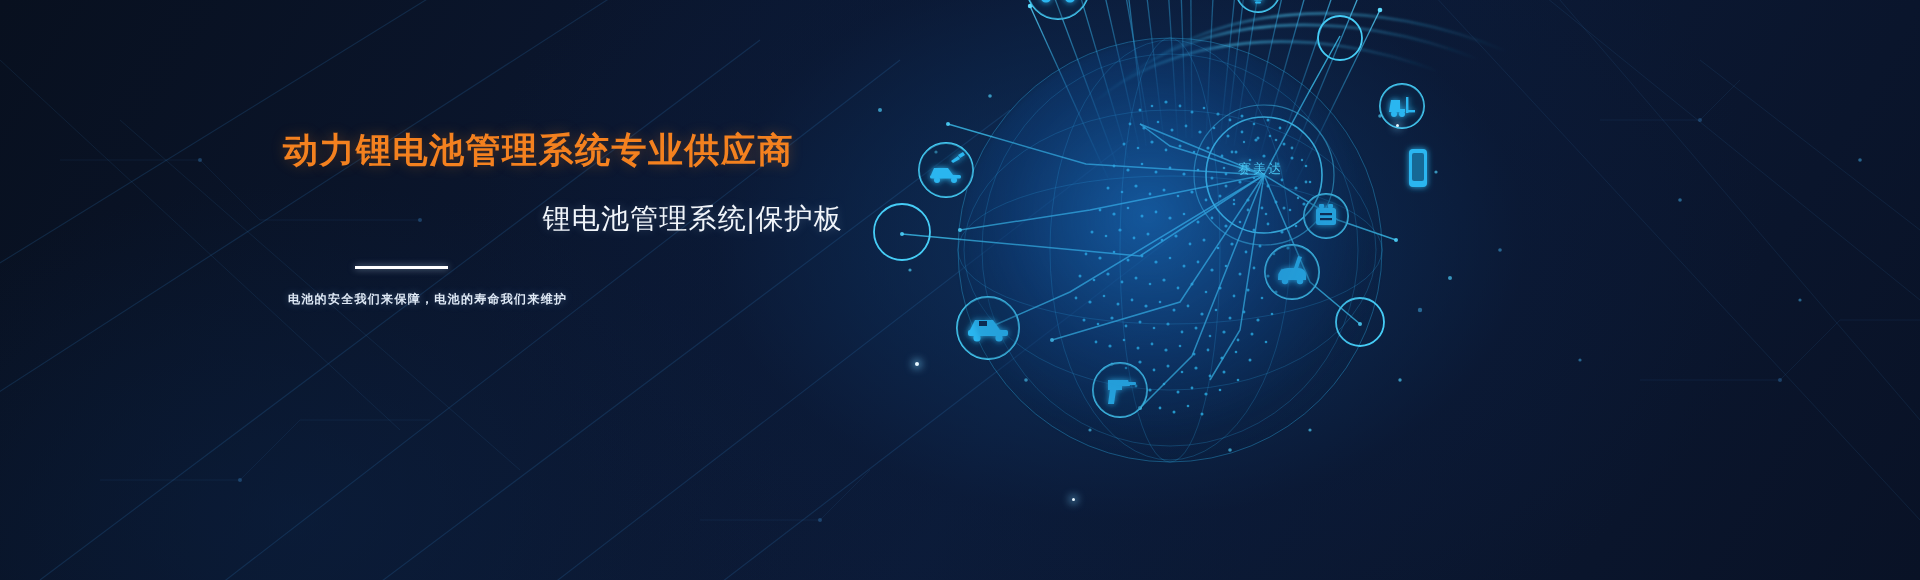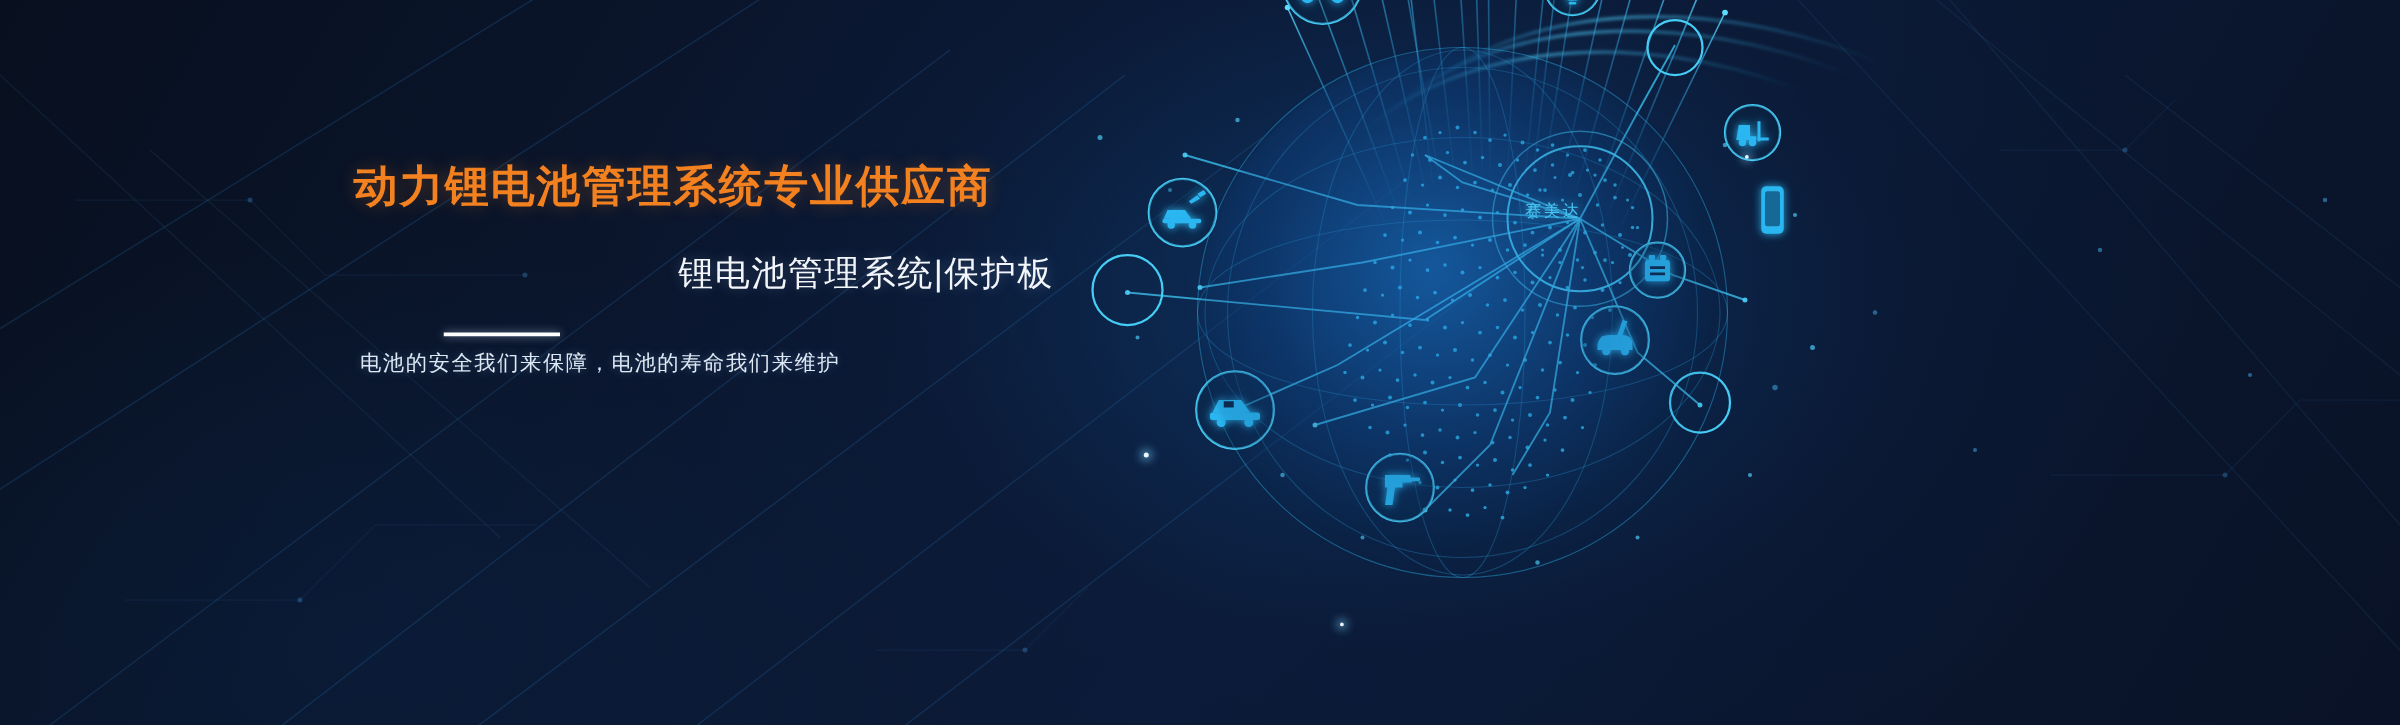--- a/index.html
+++ b/index.html
@@ -47,26 +47,26 @@
     text-align: right;
   }
   .divider {
     margin-top: 31px;
     margin-left: 72px;
     width: 93px; height: 3px;
     background: #ffffff;
     box-shadow: 0 0 7px rgba(200,225,255,0.55);
   }
   .tagline {
-    margin-top: 10px;
+    margin-top: 22px;
     margin-left: 5px;
     color: #dfe9f5;
-    font-size: 17px;
+    font-size: 12px;
     letter-spacing: 1.3px;
-    font-weight: 400;
+    font-weight: 700;
     white-space: nowrap;
     text-shadow: 0 0 8px rgba(150,195,255,0.30);
   }
 
   
   .globe-wrap {
     position: absolute;
     left: 840px; top: -90px;
     width: 700px; height: 700px;
   }
@@ -615,21 +615,21 @@
         </g>
       </g>
 
       <g transform="translate(520,412)">
         <circle cx="0" cy="0" r="24" fill="none" stroke="#46cdf6" stroke-width="1.8"></circle>
       </g>
 
     </svg>
 
     
-    <div class="node-label" style="left:380px; top:250px;">赛美达</div>
+    <div class="node-label" style="left:398px; top:250px;">赛美达</div>
 
     
     <div class="sparkle" style="left:75px; top:452px; width:4px; height:4px;"></div>
     <div class="sparkle" style="left:232px; top:588px; width:3px; height:3px;"></div>
     <div class="sparkle" style="left:556px; top:214px; width:3px; height:3px;"></div>
   </div>
 
   <svg style="position:absolute; left:1380px; top:0; width:540px; height:580px;" width="540" height="580" viewBox="0 0 540 580">
     <g fill="#3fa5dd" fill-opacity="0.55">
       <circle cx="40" cy="310" r="2.2"></circle>

